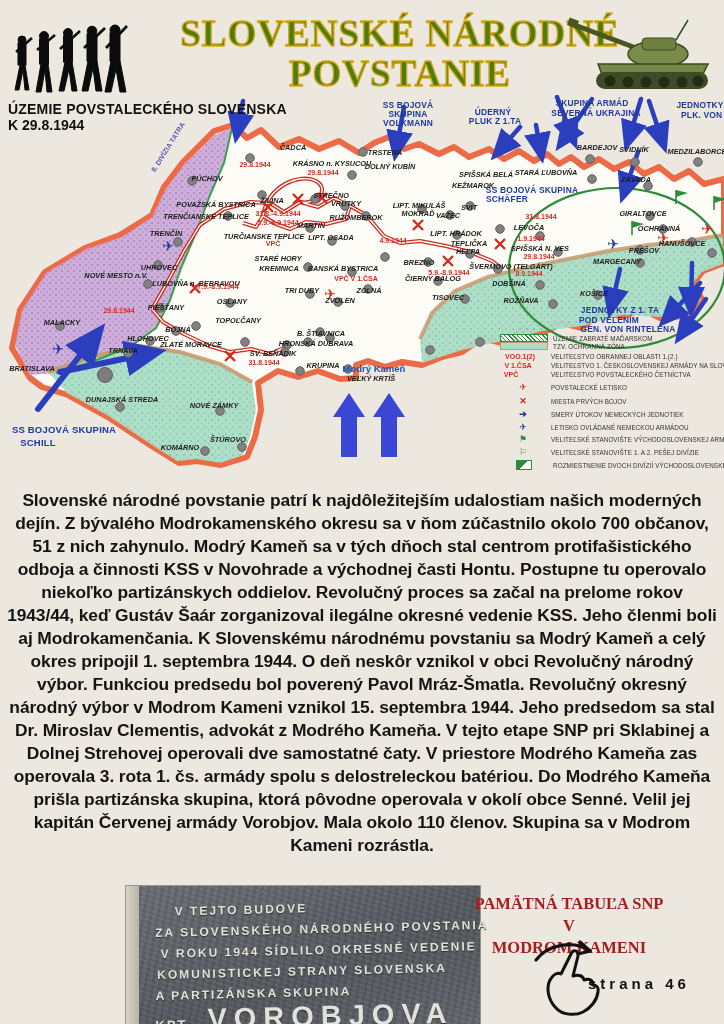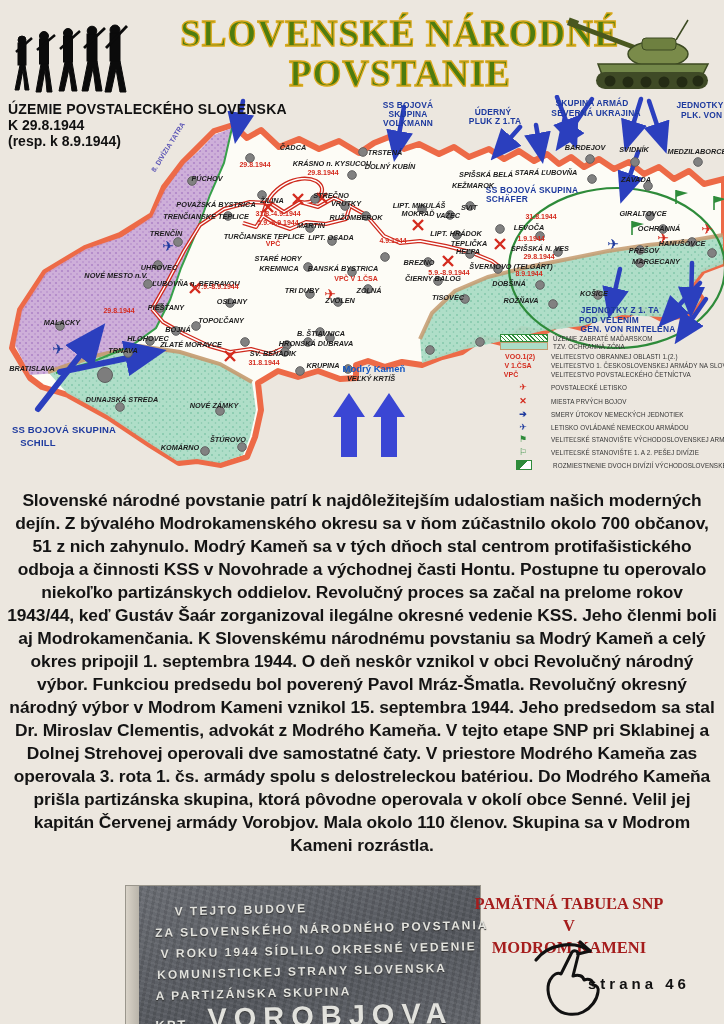--- a/index.html
+++ b/index.html
@@ -290,21 +290,20 @@
           <circle cx="430" cy="255" r="4.3" fill="#818181" stroke="#616161"></circle>
           <circle cx="480" cy="247" r="4.3" fill="#818181" stroke="#616161"></circle>
           <circle cx="712" cy="158" r="4.3" fill="#818181" stroke="#616161"></circle>
         </g>
       <circle cx="105" cy="280" r="7.5" fill="#7d7d7d" stroke="#5e5e5e"></circle>
     </svg>
 
     <div class="map-title">
       <div class="t1">ÚZEMIE POVSTALECKÉHO SLOVENSKA</div>
       <div class="t2">K 29.8.1944</div>
-      <div class="t3">(resp. k 8.9.1944)</div>
     </div>
 
     <div id="map-labels">
         <span class="ml b" style="left: 408px; top: 10px;">SS BOJOVÁ</span>
         <span class="ml b" style="left: 408px; top: 19px;">SKUPINA</span>
         <span class="ml b" style="left: 408px; top: 28px;">VOLKMANN</span>
         <span class="ml b" style="left: 493px; top: 17px;">ÚDERNÝ</span>
         <span class="ml b" style="left: 495px; top: 26px;">PLUK Z 1.TA</span>
         <span class="ml b" style="left: 592px; top: 8px;">SKUPINA ARMÁD</span>
         <span class="ml b" style="left: 596px; top: 18px;">SEVERNÁ UKRAJINA</span>
@@ -338,48 +337,48 @@
         <span class="ml k" style="left: 418px; top: 118px;">MOKRAĎ</span>
         <span class="ml k" style="left: 448px; top: 120px;">VAŽEC</span>
         <span class="ml k" style="left: 469px; top: 112px;">SVIT</span>
         <span class="ml k" style="left: 456px; top: 138px;">LIPT. HRÁDOK</span>
         <span class="ml k" style="left: 469px; top: 148px;">TEPLIČKA</span>
         <span class="ml k" style="left: 486px; top: 79px;">SPIŠSKÁ BELÁ</span>
         <span class="ml k" style="left: 473px; top: 90px;">KEŽMAROK</span>
         <span class="ml k" style="left: 529px; top: 132px;">LEVOČA</span>
         <span class="ml k" style="left: 540px; top: 153px;">SPIŠSKÁ N. VES</span>
         <span class="ml k" style="left: 546px; top: 77px;">STARÁ ĽUBOVŇA</span>
-        <span class="ml k" style="left: 585px; top: 52px;">BARDEJOV</span>
+        <span class="ml k" style="left: 597px; top: 52px;">BARDEJOV</span>
         <span class="ml k" style="left: 634px; top: 54px;">SVIDNÍK</span>
         <span class="ml k" style="left: 697px; top: 56px;">MEDZILABORCE</span>
         <span class="ml k" style="left: 636px; top: 84px;">ZÁVADA</span>
         <span class="ml k" style="left: 643px; top: 118px;">GIRALTOVCE</span>
         <span class="ml k" style="left: 659px; top: 133px;">OCHRANNÁ</span>
         <span class="ml k" style="left: 682px; top: 148px;">HANUŠOVCE</span>
         <span class="ml k" style="left: 644px; top: 155px;">PREŠOV</span>
-        <span class="ml k" style="left: 656px; top: 166px;">MARGECANY</span>
+        <span class="ml k" style="left: 617px; top: 166px;">MARGECANY</span>
         <span class="ml k" style="left: 594px; top: 198px;">KOŠICE</span>
         <span class="ml k" style="left: 278px; top: 163px;">STARÉ HORY</span>
         <span class="ml k" style="left: 279px; top: 173px;">KREMNICA</span>
         <span class="ml k" style="left: 343px; top: 173px;">BANSKÁ BYSTRICA</span>
         <span class="ml k" style="left: 302px; top: 195px;">TRI DUBY</span>
         <span class="ml k" style="left: 369px; top: 195px;">ZOLNÁ</span>
         <span class="ml k" style="left: 340px; top: 205px;">ZVOLEN</span>
         <span class="ml k" style="left: 419px; top: 167px;">BREZNO</span>
         <span class="ml k" style="left: 433px; top: 183px;">ČIERNY BALOG</span>
         <span class="ml k" style="left: 448px; top: 202px;">TISOVEC</span>
         <span class="ml k" style="left: 468px; top: 156px;">HEĽPA</span>
         <span class="ml k" style="left: 511px; top: 171px;">ŠVERMOVO (TELGÁRT)</span>
         <span class="ml k" style="left: 509px; top: 188px;">DOBŠINÁ</span>
         <span class="ml k" style="left: 521px; top: 205px;">ROŽŇAVA</span>
         <span class="ml k" style="left: 159px; top: 172px;">UHROVEC</span>
         <span class="ml k" style="left: 196px; top: 188px;">ĽUBOVŇA n. BEBRAVOU</span>
         <span class="ml k" style="left: 232px; top: 206px;">OSLANY</span>
         <span class="ml k" style="left: 166px; top: 212px;">PIEŠŤANY</span>
-        <span class="ml k" style="left: 221px; top: 225px; text-align: center;">TOPOĽČANY</span>
+        <span class="ml k" style="left: 238px; top: 225px; text-align: center;">TOPOĽČANY</span>
         <span class="ml k" style="left: 178px; top: 234px;">BOJNÁ</span>
         <span class="ml k" style="left: 148px; top: 243px;">HLOHOVEC</span>
         <span class="ml k" style="left: 191px; top: 249px;">ZLATÉ MORAVCE</span>
         <span class="ml k" style="left: 123px; top: 255px;">TRNAVA</span>
         <span class="ml k" style="left: 62px; top: 227px;">MALACKY</span>
         <span class="ml k" style="left: 32px; top: 273px;">BRATISLAVA</span>
         <span class="ml k" style="left: 116px; top: 180px;">NOVÉ MESTO n.V.</span>
         <span class="ml k" style="left: 273px; top: 258px;">SV. BEŇADIK</span>
         <span class="ml k" style="left: 321px; top: 238px;">B. ŠTIAVNICA</span>
         <span class="ml k" style="left: 316px; top: 248px;">HRONSKÁ DÚBRAVA</span>

